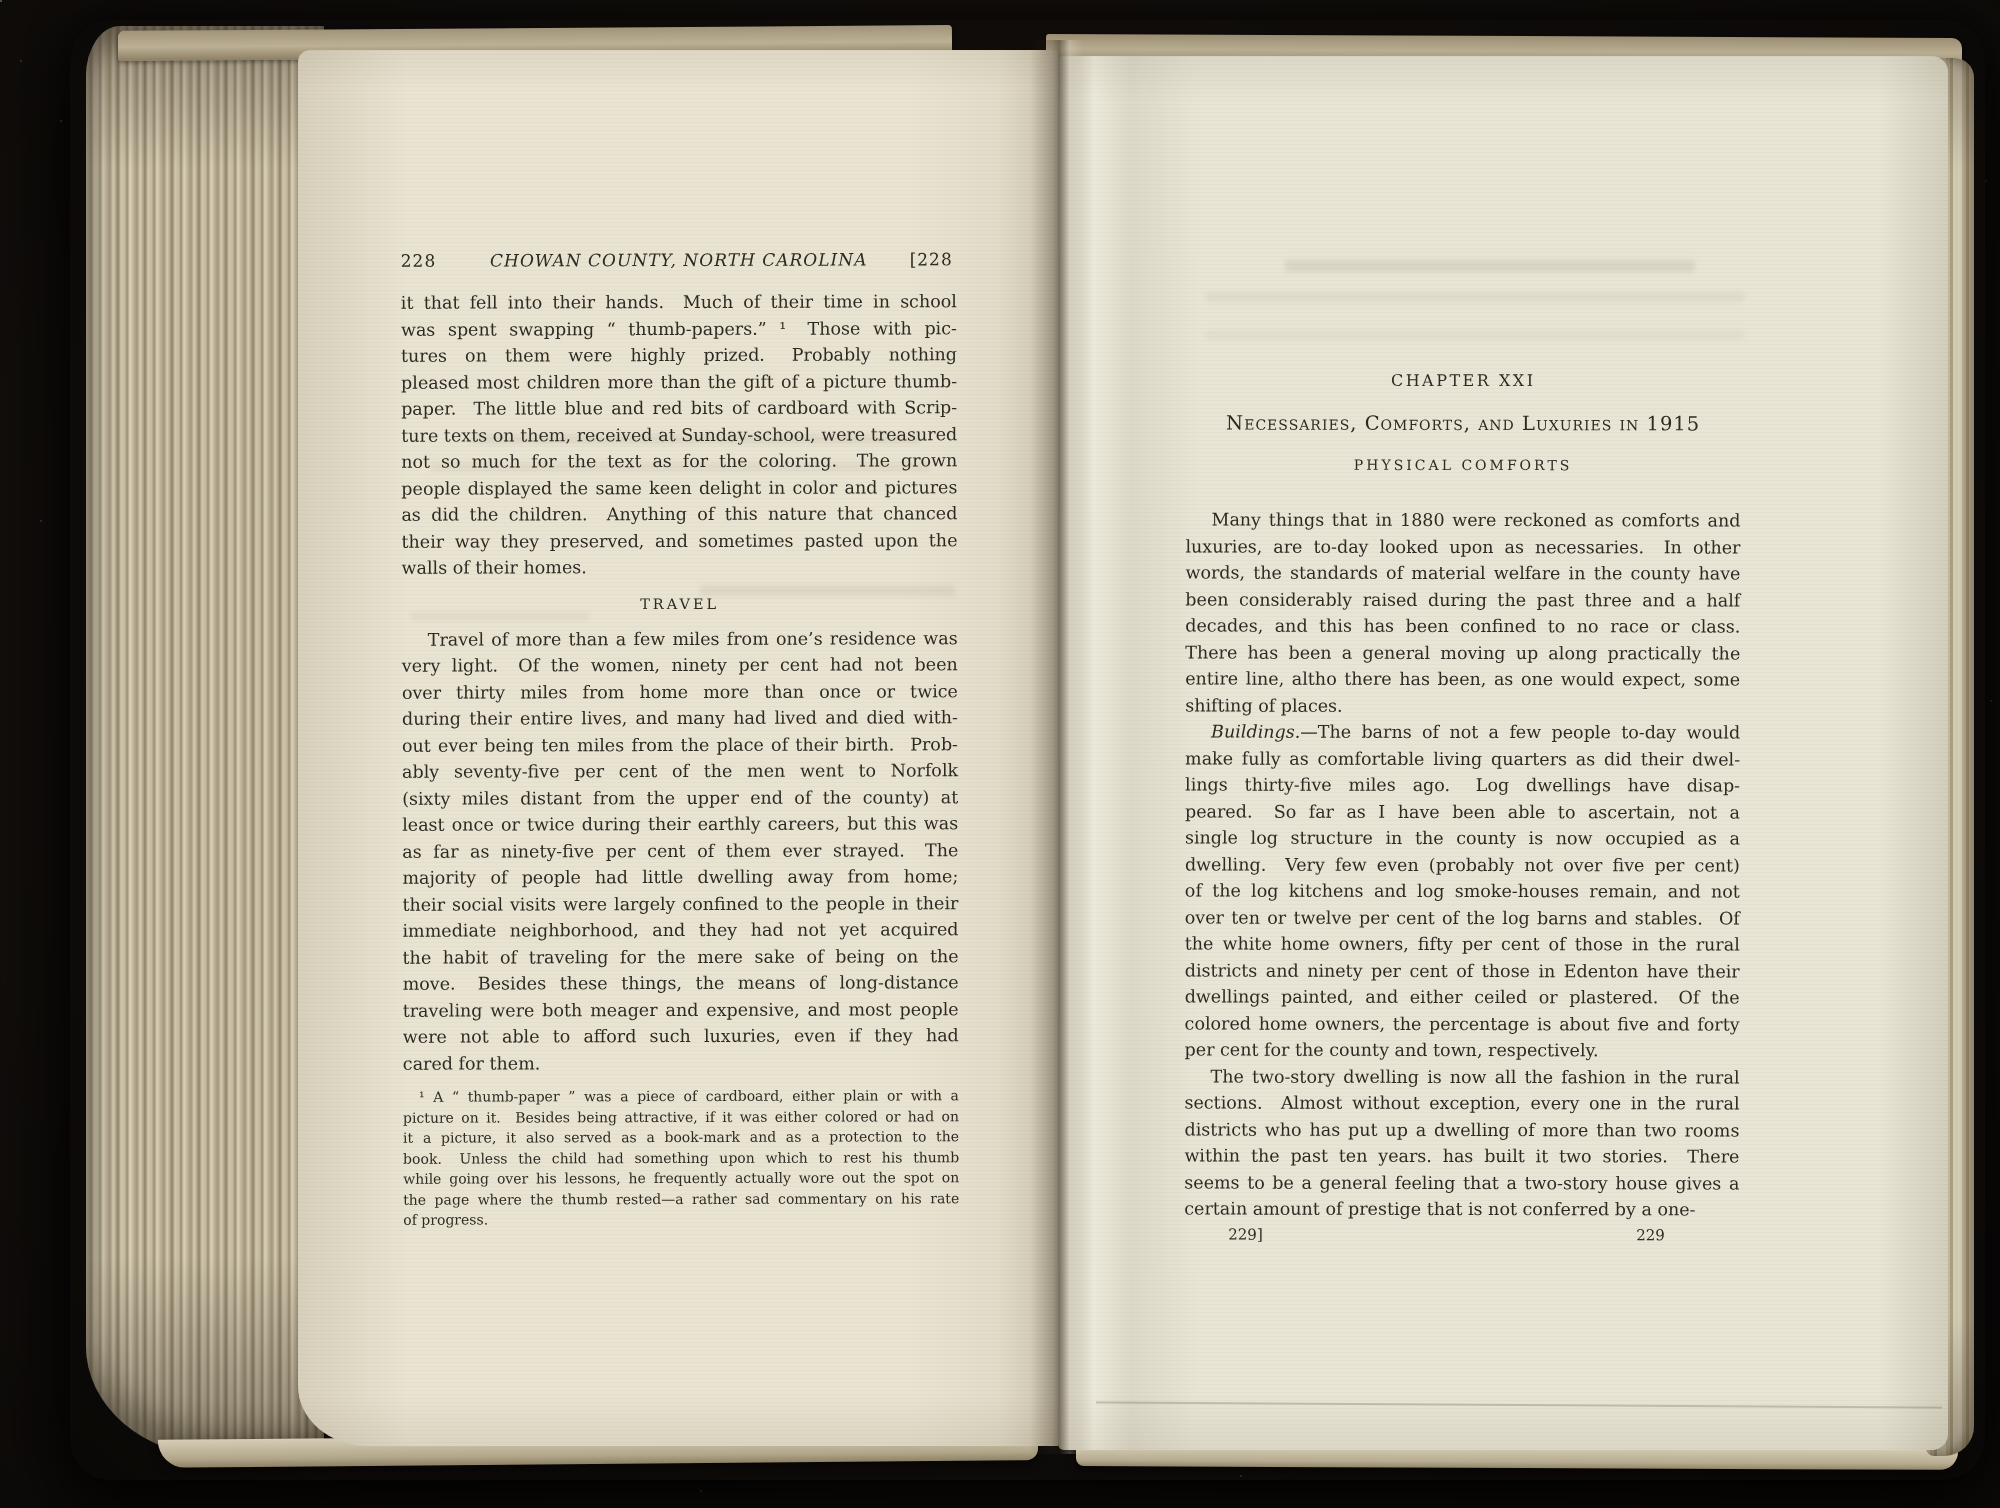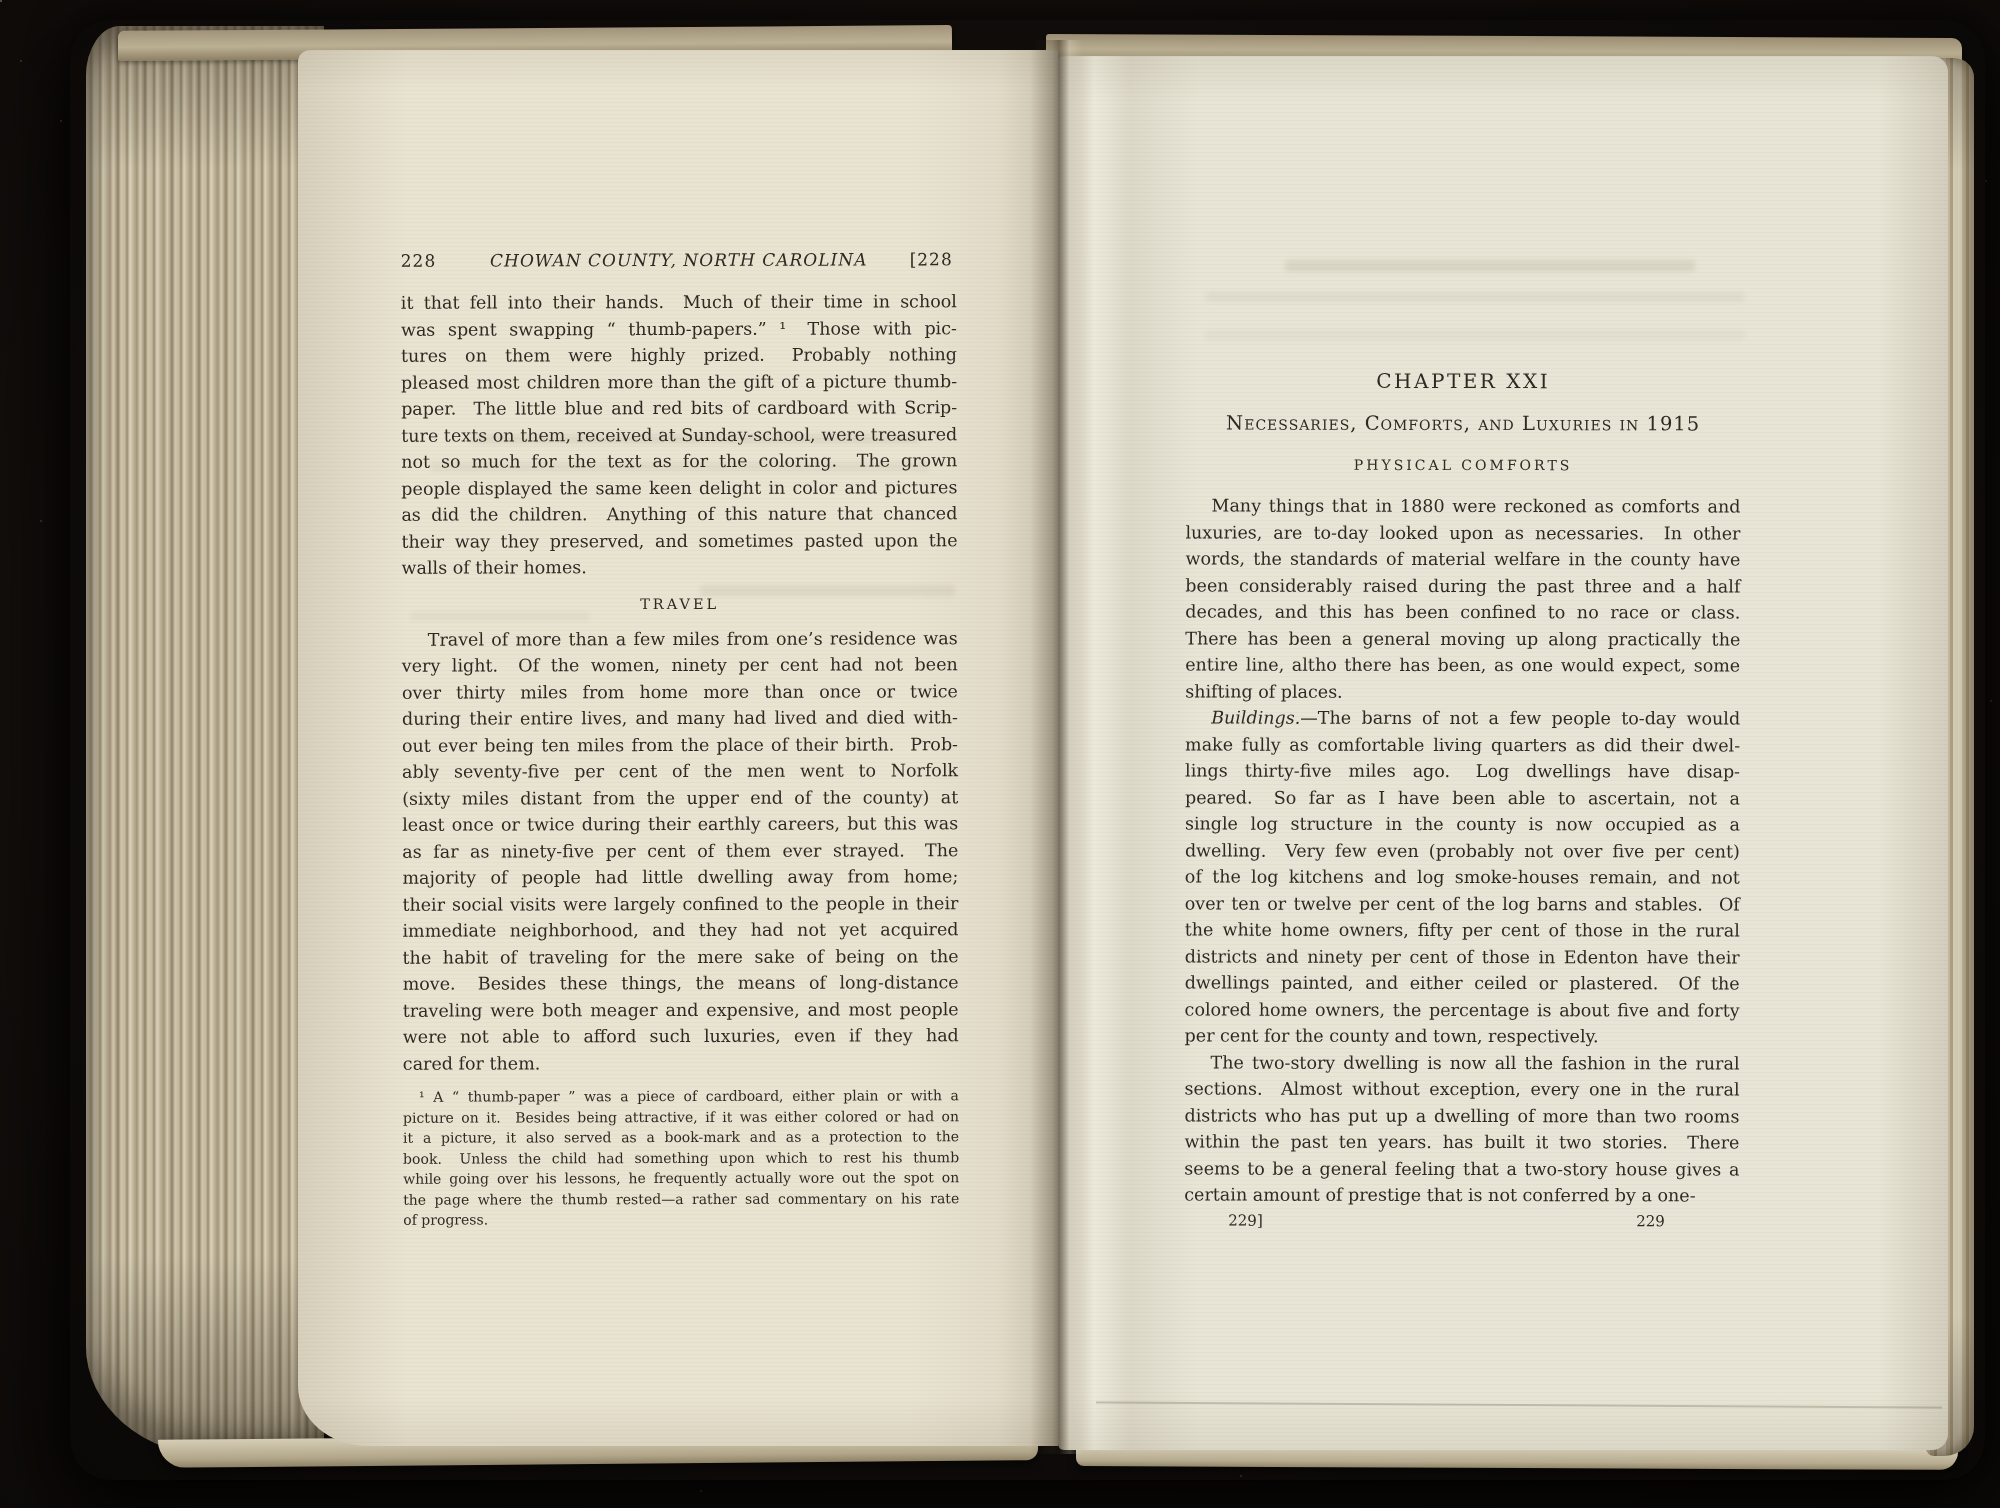--- a/index.html
+++ b/index.html
@@ -127,26 +127,26 @@
   .para .tline{text-align:justify;text-align-last:justify;white-space:normal;}
   .para .tlast{text-align-last:left;}
   .para .tindent{text-indent:26px;}
   .sechead{margin:10px 0 0 0;padding:0;height:26px;line-height:26px;text-align:center;
     font-size:14.5px;font-weight:normal;letter-spacing:3px;}
   .footnote{margin-top:10px;font-size:14px;line-height:20.5px;}
   .footnote .tline{text-align:justify;text-align-last:justify;}
   .footnote .tlast{text-align-last:left;}
   .footnote .tindent{text-indent:16px;}
   .chapter-heading{margin:0;height:26px;line-height:26px;text-align:center;
-    font-size:20px;font-weight:normal;letter-spacing:2.5px;}
+    font-size:16px;font-weight:normal;letter-spacing:2.5px;}
   .chapter-subtitle{margin-top:17px;height:26px;line-height:26px;text-align:center;
     font-variant:small-caps;font-size:19.5px;letter-spacing:1px;}
   .subhead{margin-top:17px;height:22px;line-height:22px;text-align:center;
     font-size:14px;letter-spacing:3px;}
-  .p-top{margin-top:17px;}
+  .p-top{margin-top:31px;}
   .pagefoot{position:relative;margin-top:3px;height:22px;font-size:15px;}
   .pagefoot .fl{position:absolute;left:44px;top:0;}
   .pagefoot .fr{position:absolute;left:452px;top:0;}
 </style>
 </head>
 <body>
 
 <div class="stage">
   <div class="backdrop-vignette"></div>
   <div class="specks"></div>

